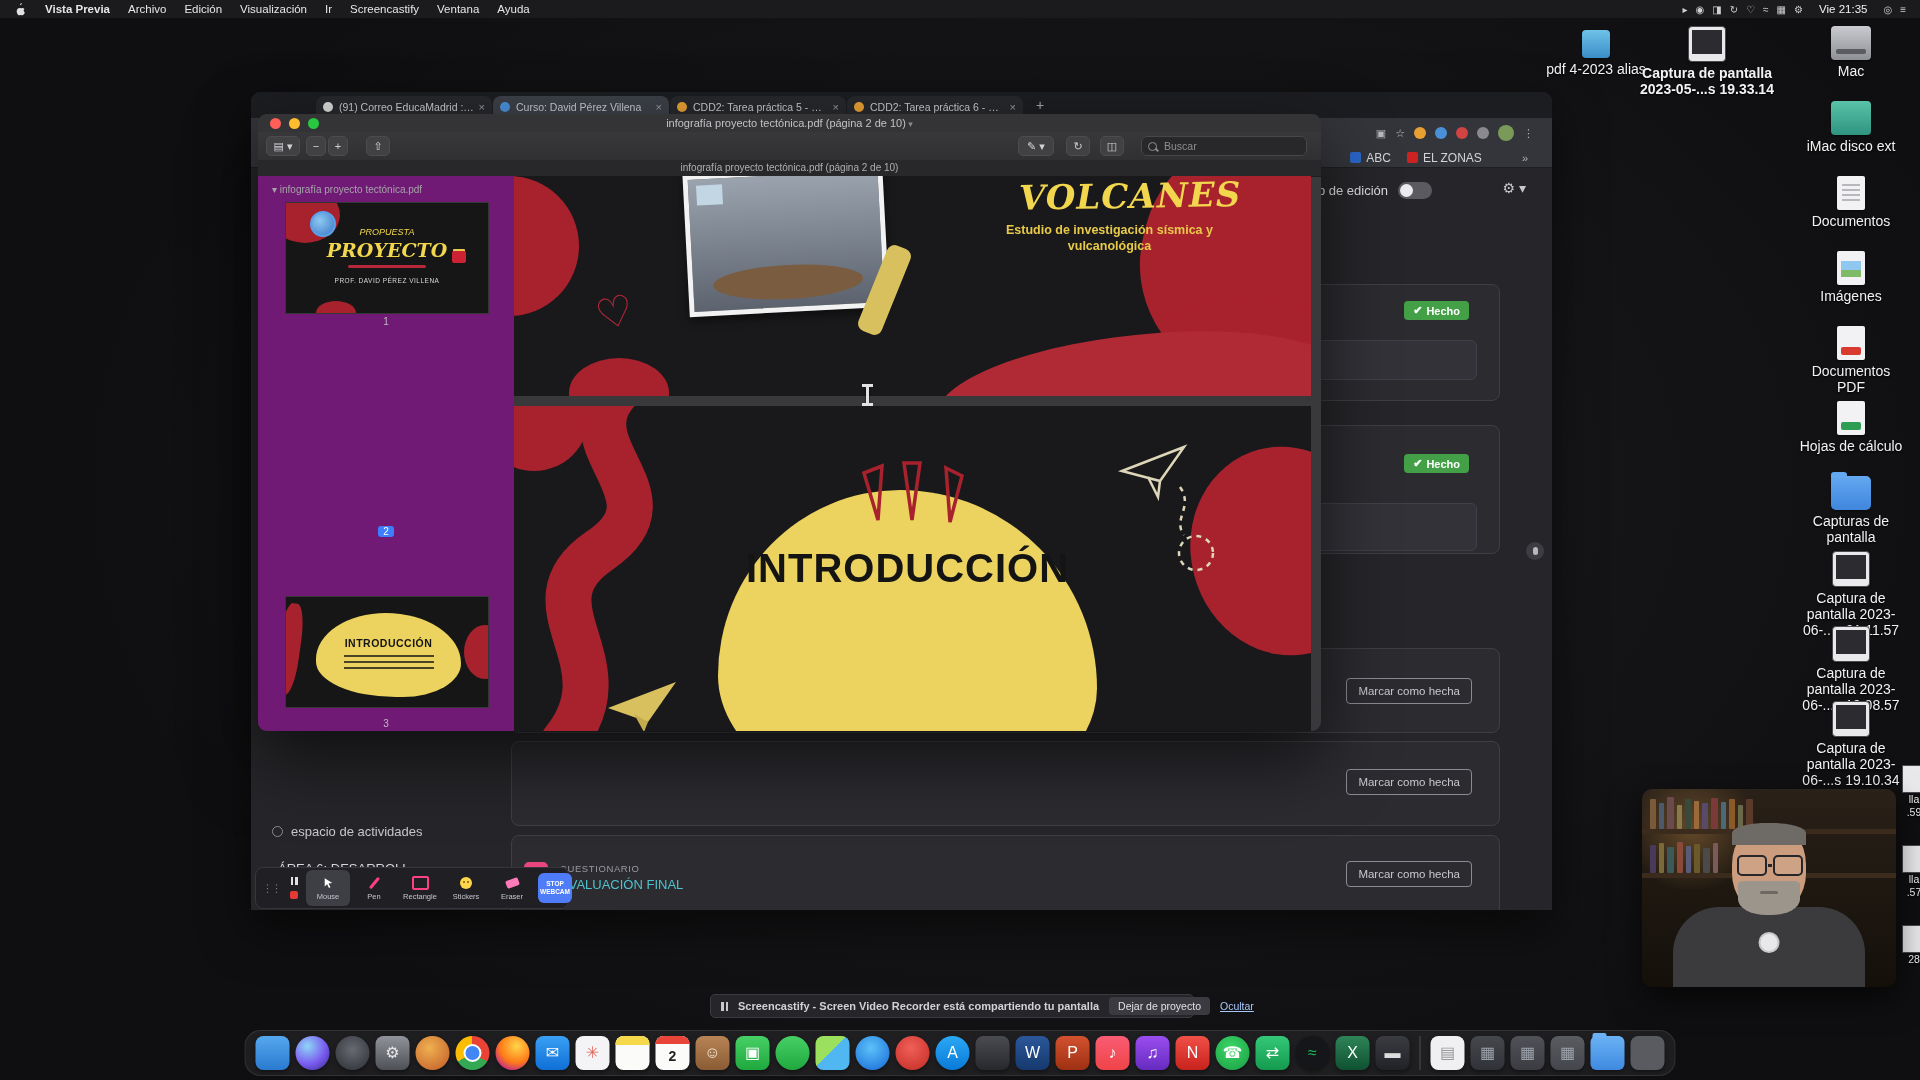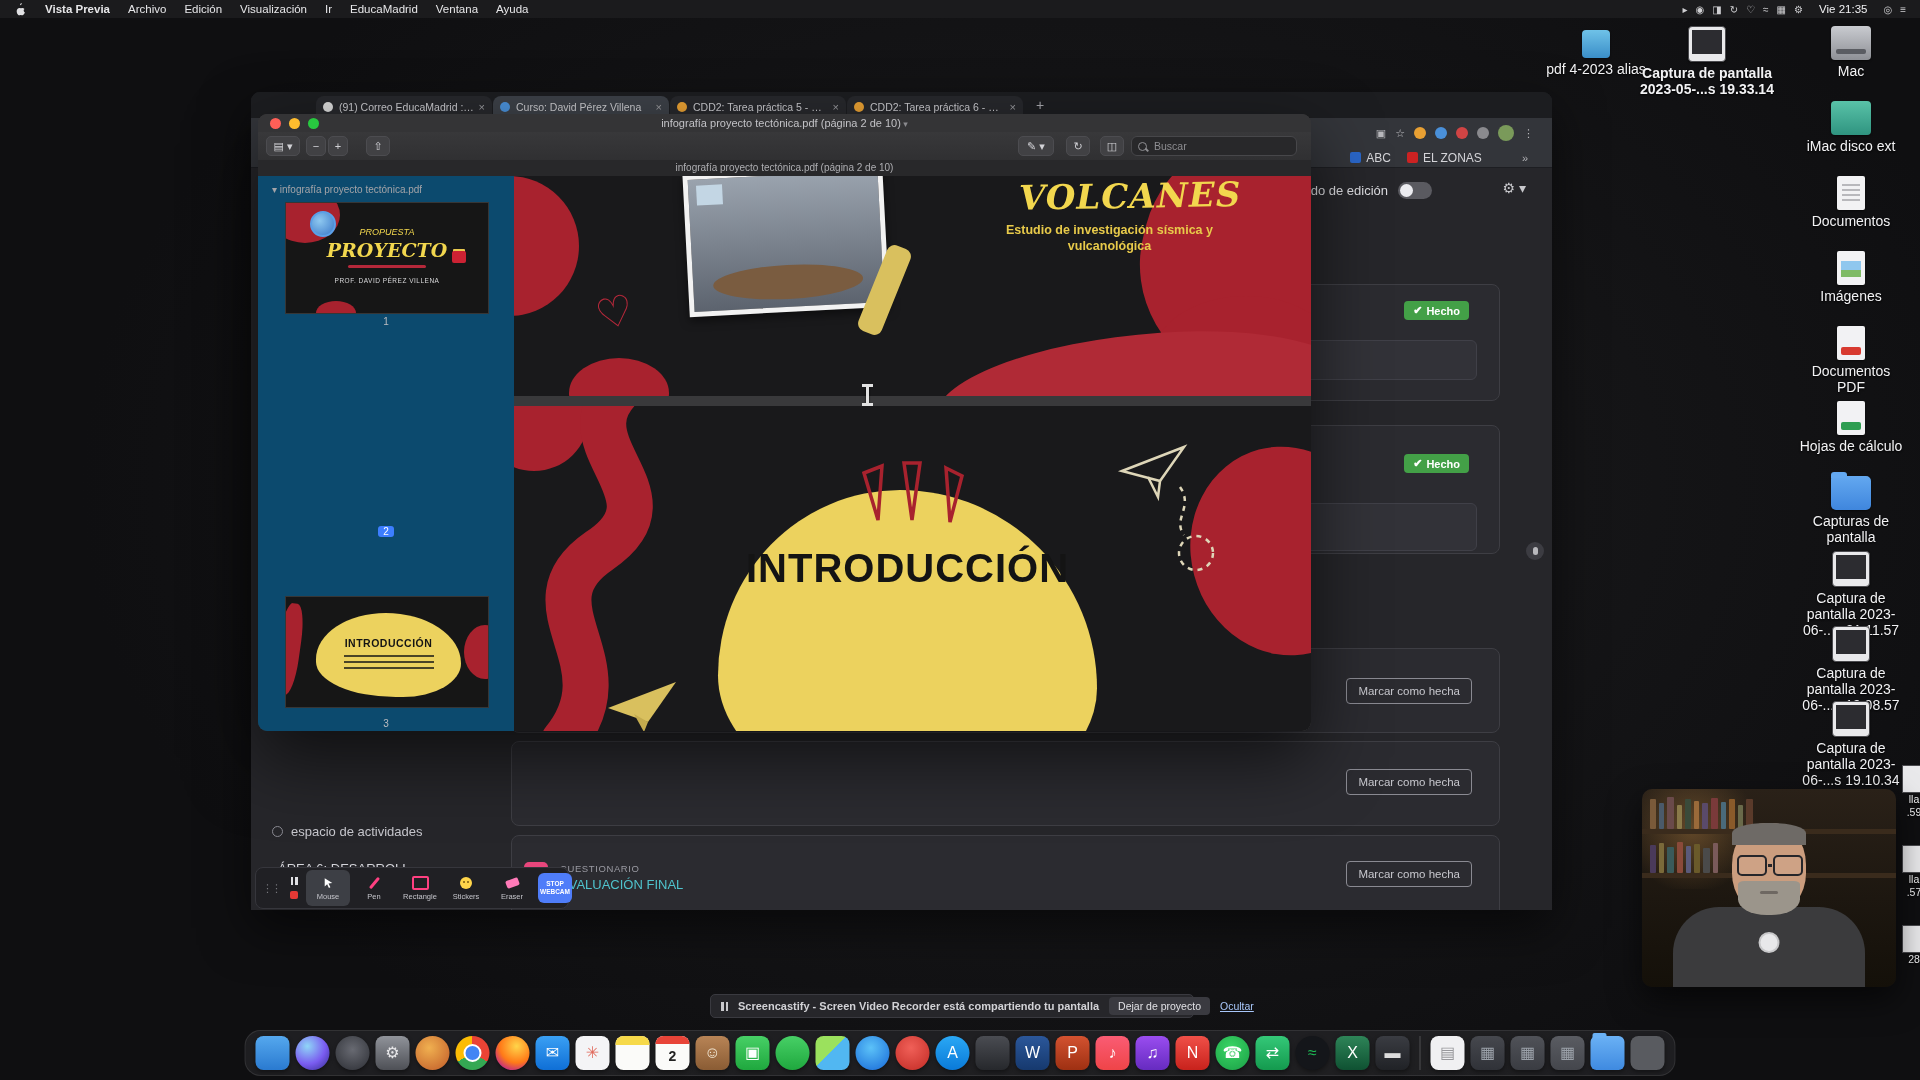--- a/index.html
+++ b/index.html
@@ -78,38 +78,38 @@
   #quiz-name{position:absolute;left:48px;top:41px;font-size:13px;color:#4fc3cd;}
   #idx-activity{position:absolute;left:21px;top:656px;font-size:13px;color:#c6c6cc;display:flex;gap:8px;align-items:center;}
   #idx-activity .ring{width:9px;height:9px;border:1.5px solid #8a8a92;border-radius:50%;}
   #idx-section{position:absolute;left:17px;top:693px;font-size:13px;color:#d4d4da;display:flex;gap:6px;align-items:center;}
   #idx-section .chev{color:#9a9aa0;font-size:12px;}
   #mic-ind{position:absolute;right:8px;top:374px;width:18px;height:18px;border-radius:50%;background:#3c3c42;display:flex;align-items:center;justify-content:center;}
   #mic-ind .m{width:5px;height:8px;background:#b8b8bc;border-radius:3px;}
 
   
   #preview-win{position:absolute;left:258px;top:114px;width:1053px;height:617px;border-radius:9px;overflow:hidden;
-    background:#39393b;box-shadow:0 28px 70px rgba(0,0,0,.6);z-index:20;}
+    background:#39393b;box-shadow:0 28px 70px rgba(0,0,0,.6);z-index:20;padding-left:10px;}
   #pv-titlebar{position:absolute;left:0;top:0;width:100%;height:18px;background:#343436;display:flex;align-items:center;}
   .tl{width:11px;height:11px;border-radius:50%;margin-left:8px;}
   .tl.r{background:#ff5f57;margin-left:12px;} .tl.y{background:#febc2e;} .tl.g{background:#28c840;}
   #pv-title{position:absolute;left:0;right:0;text-align:center;font-size:11px;color:#c2c2c6;}
   #pv-title:after{content:" ▾";color:#8a8a8e;font-size:9px;}
   #pv-toolbar{position:absolute;left:0;top:18px;width:100%;height:28px;background:linear-gradient(#38383a,#303032);border-bottom:1px solid #232325;}
   .pvbtn{position:absolute;top:4px;height:20px;background:#414144;border:1px solid #4c4c50;border-radius:5px;
     color:#d2d2d6;font-size:11px;display:flex;align-items:center;justify-content:center;box-sizing:border-box;}
   #pv-search{position:absolute;right:14px;top:4px;width:166px;height:20px;background:#28282a;border:1px solid #47474a;
     border-radius:6px;display:flex;align-items:center;padding:0 6px;box-sizing:border-box;}
   #pv-search .mag{width:7px;height:7px;border:1.5px solid #8e8e92;border-radius:50%;position:relative;flex:none;}
   #pv-search .mag:after{content:"";position:absolute;left:6px;top:6px;width:4px;height:1.5px;background:#8e8e92;transform:rotate(45deg);}
   #pv-search input{background:transparent;border:none;outline:none;color:#ddd;font-size:10.5px;width:120px;margin-left:5px;font-family:"Liberation Sans",sans-serif;}
   #pv-search input::placeholder{color:#8e8e92;}
   #pv-tabstrip{position:absolute;left:0;top:46px;width:100%;height:16px;background:#28282a;border-bottom:1px solid #1e1e20;
     text-align:center;font-size:10px;color:#aeaeb2;line-height:16px;}
-  #pv-sidebar{position:absolute;left:0;top:62px;width:256px;height:555px;background:#0c4a6e;border-right:1px solid #1e1e20;}
+  #pv-sidebar{position:absolute;left:0;top:62px;width:256px;height:555px;background:#701a75;border-right:1px solid #1e1e20;}
   #pv-sb-head{position:absolute;left:14px;top:8px;font-size:10px;color:#a4a4a8;white-space:nowrap;overflow:hidden;max-width:230px;}
   .thumb{position:absolute;left:27px;width:202px;height:110px;background:#161616;border:1px solid rgba(255,255,255,.14);overflow:hidden;}
   .thumb.sel{box-shadow:0 0 0 3px #3d7eff;border-color:transparent;border-radius:2px;}
   .tnum{position:absolute;left:0;width:256px;text-align:center;font-size:10px;color:#bcbcc0;}
   .tnum .pill{background:#3d7eff;color:#fff;border-radius:3px;padding:0 5px;}
   
   .blob{position:absolute;border-radius:50%;background:#a8222e;}
   .t1-kick{position:absolute;left:0;right:0;top:24px;text-align:center;font-size:9px;font-style:italic;color:#f2d74e;}
   .t1-title{position:absolute;left:0;right:0;top:36px;text-align:center;font-size:19px;font-weight:bold;color:#f2d74e;font-family:"DejaVu Serif",serif;font-style:italic;}
   .t1-line{position:absolute;left:62px;top:62px;width:78px;height:3px;background:#b5283a;border-radius:2px;}
@@ -225,21 +225,21 @@
       <svg width="12" height="14" viewBox="0 0 12 14">
           <path fill="#e0e0e2" d="M6.2 3.3c1-.2 1.7-1.1 1.5-2.2-.9.1-1.8.9-1.5 2.2zM9 13c1-.8 1.7-2 1.9-2.6-1.4-.6-1.7-2.4-.4-3.4-.8-1-2-1.2-2.7-.9-.6.2-1 .3-1.6 0C5.5 5.8 4.2 6 3.4 7c-1.3 1.6-.8 4.5.9 6 .6.5 1.2.4 1.7.2.5-.2 1-.2 1.5 0 .5.2 1 .3 1.5-.2z"></path>
         </svg>
     </span>
     <span style="display:flex;align-items:center;">
         <span class="mb-item mb-app">Vista Previa</span>
         <span class="mb-item">Archivo</span>
         <span class="mb-item">Edición</span>
         <span class="mb-item">Visualización</span>
         <span class="mb-item">Ir</span>
-        <span class="mb-item">EducaMadrid</span>
+        <span class="mb-item">Screencastify</span>
         <span class="mb-item">Ventana</span>
         <span class="mb-item">Ayuda</span>
       </span>
     <span id="mb-right">
       <span style="display:flex;align-items:center;">
           <span class="mb-ic">▸</span>
           <span class="mb-ic">◉</span>
           <span class="mb-ic">◨</span>
           <span class="mb-ic">↻</span>
           <span class="mb-ic">♡</span>

